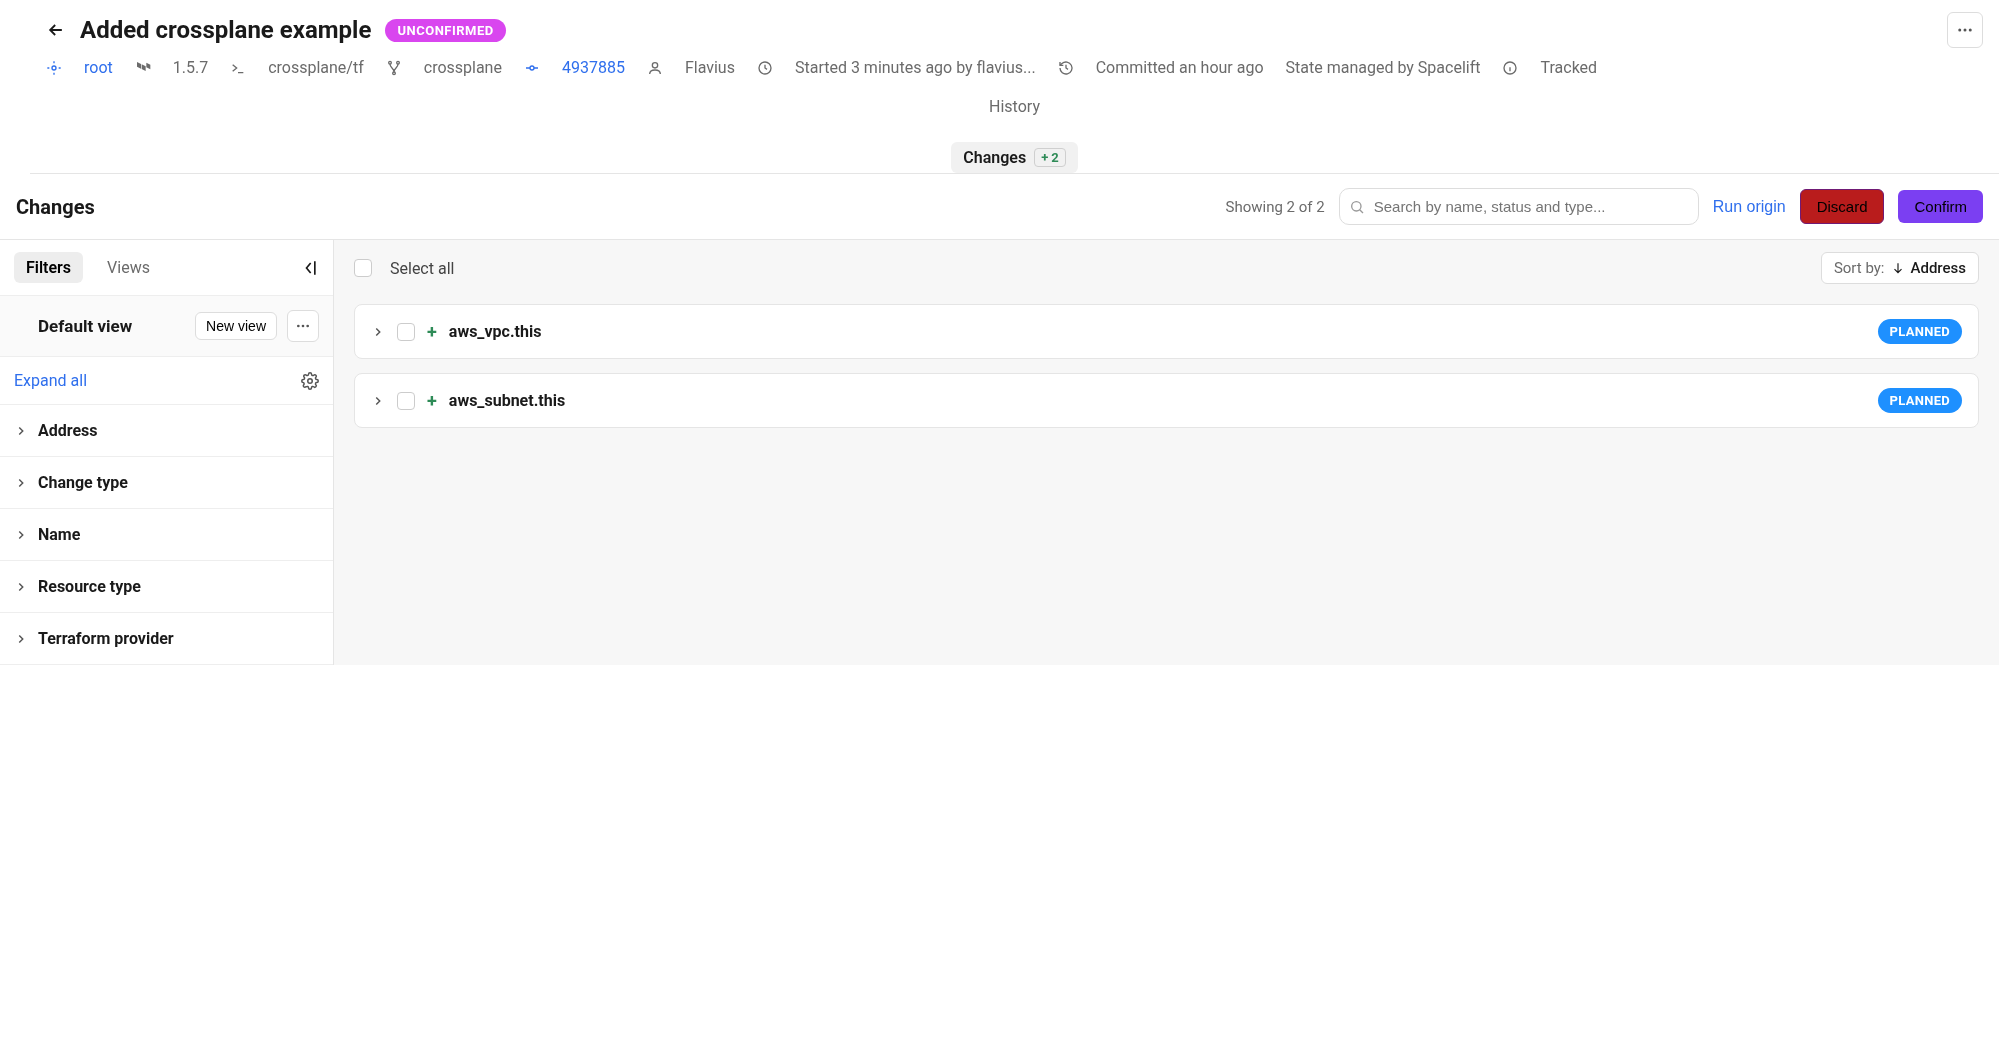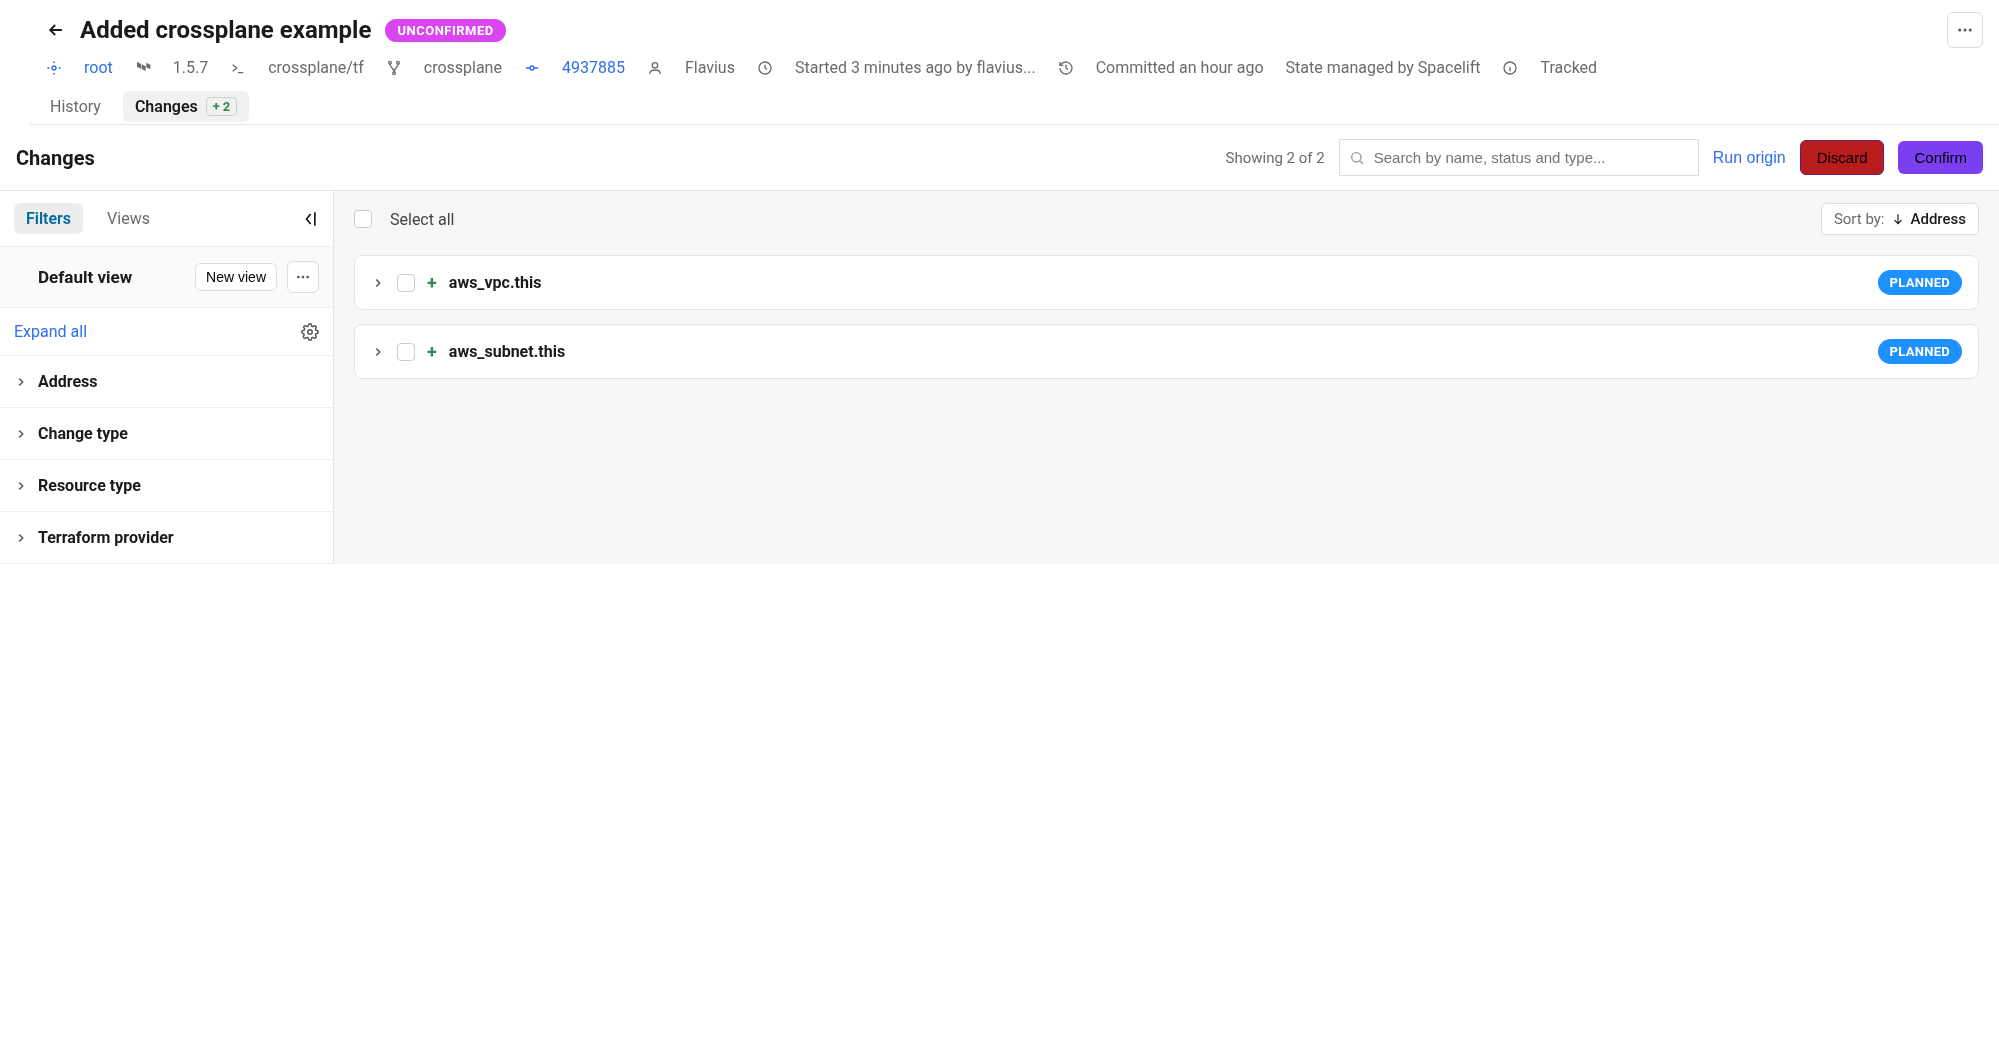--- a/index.html
+++ b/index.html
@@ -11,41 +11,41 @@
 .page-title { font-size: 24px; font-weight: 700; }
 .badge-unconfirmed { background: #d946ef; color: #fff; font-weight: 700; font-size: 13px; padding: 4px 12px; border-radius: 14px; letter-spacing: 0.5px; }
 .spacer { flex: 1; }
 .more-btn { border: 1px solid #ddd; border-radius: 6px; width: 36px; height: 36px; display: flex; align-items: center; justify-content: center; cursor: pointer; }
 
 .meta-row { display: flex; align-items: center; gap: 22px; color: #6b6b6b; font-size: 16px; flex-wrap: wrap; margin-bottom: 8px; }
 .meta-item { display: flex; align-items: center; gap: 22px; }
 .meta-link { color: #2f6fed; }
 .meta-icon { display: inline-flex; }
 
-.tabs-row { display: flex; align-items: center; gap: 18px; padding-top: 4px; }
+.tabs-row { display: flex; align-items: center; gap: 18px; padding-top: 4px; flex-direction: column; }
 .tab { font-size: 16px; color: #6b6b6b; padding: 8px 4px; cursor: pointer; display: flex; align-items: center; gap: 8px; }
 .tab.active { color: #1a1a1a; font-weight: 600; background: #f1f1f1; border-radius: 6px; padding: 6px 12px; }
 .tab-badge { border: 1px solid #cfcfcf; border-radius: 4px; padding: 1px 6px; font-size: 13px; color: #2e8b57; font-weight: 700; display: inline-flex; align-items: center; gap: 3px; }
 
 .toolbar { display: flex; align-items: center; padding: 14px 16px; border-bottom: 1px solid #e5e5e5; gap: 14px; }
 .toolbar-title { font-size: 20px; font-weight: 700; }
 .showing { color: #6b6b6b; font-size: 15px; }
 .search-box { position: relative; }
-.search-box input { width: 360px; padding: 9px 12px 9px 34px; border: 1px solid #ddd; border-radius: 0; font-size: 15px; }
+.search-box input { width: 360px; padding: 9px 12px 9px 34px; border: 1px solid #ddd; border-radius: 10px; font-size: 15px; }
 .search-box .sicon { position: absolute; left: 10px; top: 50%; transform: translateY(-50%); color: #999; }
 .link-btn { color: #2f6fed; font-size: 16px; cursor: pointer; background: none; border: none; }
 .btn { padding: 8px 16px; border-radius: 6px; font-size: 15px; font-weight: 500; cursor: pointer; }
 .btn-outline { background: #b91c1c; border: 1px solid #701a75; }
 .btn-primary { background: #7b3ff2; color: #000000; border: none; font-weight: 400; }
 
 .body { display: flex; }
 .sidebar { width: 334px; border-right: 1px solid #e5e5e5; background: #fff; }
 .side-tabs { display: flex; align-items: center; padding: 12px 14px; border-bottom: 1px solid #eee; gap: 12px; }
 .side-tab { padding: 6px 12px; border-radius: 6px; font-size: 16px; color: #6b6b6b; cursor: pointer; }
-.side-tab.active { background: #ededed; color: #0369a1; font-weight: 600; }
+.side-tab.active { background: #ededed; color: #000000; font-weight: 600; }
 .collapse-icon { margin-left: auto; cursor: pointer; }
 
 .view-row { display: flex; align-items: center; padding: 14px; gap: 10px; border-bottom: 1px solid #eee; background: #fafafa; }
 .view-title { font-weight: 700; font-size: 17px; margin-left: 24px; }
 .newview-btn { border: 1px solid #ddd; border-radius: 6px; padding: 5px 10px; font-size: 14px; background: #fff; cursor: pointer; }
 .icon-btn { border: 1px solid #ddd; border-radius: 6px; width: 32px; height: 32px; display: flex; align-items: center; justify-content: center; cursor: pointer; background: #fff; }
 
 .expand-row { display: flex; align-items: center; padding: 14px; border-bottom: 1px solid #eee; }
 .expand-link { color: #2f6fed; font-size: 16px; cursor: pointer; }
 .gear { margin-left: auto; cursor: pointer; color: #555; }
@@ -258,20 +258,28 @@
             </svg>
           </span>
           <span class="filter-label">Change type</span>
         </div>
         <div class="filter-item">
           <span class="chev">
             <svg width="14" height="14" viewBox="0 0 24 24" fill="none" stroke="#555" stroke-width="2.5">
               <path d="M9 6l6 6-6 6"></path>
             </svg>
           </span>
+          <span class="filter-label">Name</span>
+        </div>
+        <div class="filter-item">
+          <span class="chev">
+            <svg width="14" height="14" viewBox="0 0 24 24" fill="none" stroke="#555" stroke-width="2.5">
+              <path d="M9 6l6 6-6 6"></path>
+            </svg>
+          </span>
           <span class="filter-label">Resource type</span>
         </div>
         <div class="filter-item">
           <span class="chev">
             <svg width="14" height="14" viewBox="0 0 24 24" fill="none" stroke="#555" stroke-width="2.5">
               <path d="M9 6l6 6-6 6"></path>
             </svg>
           </span>
           <span class="filter-label">Terraform provider</span>
         </div>

